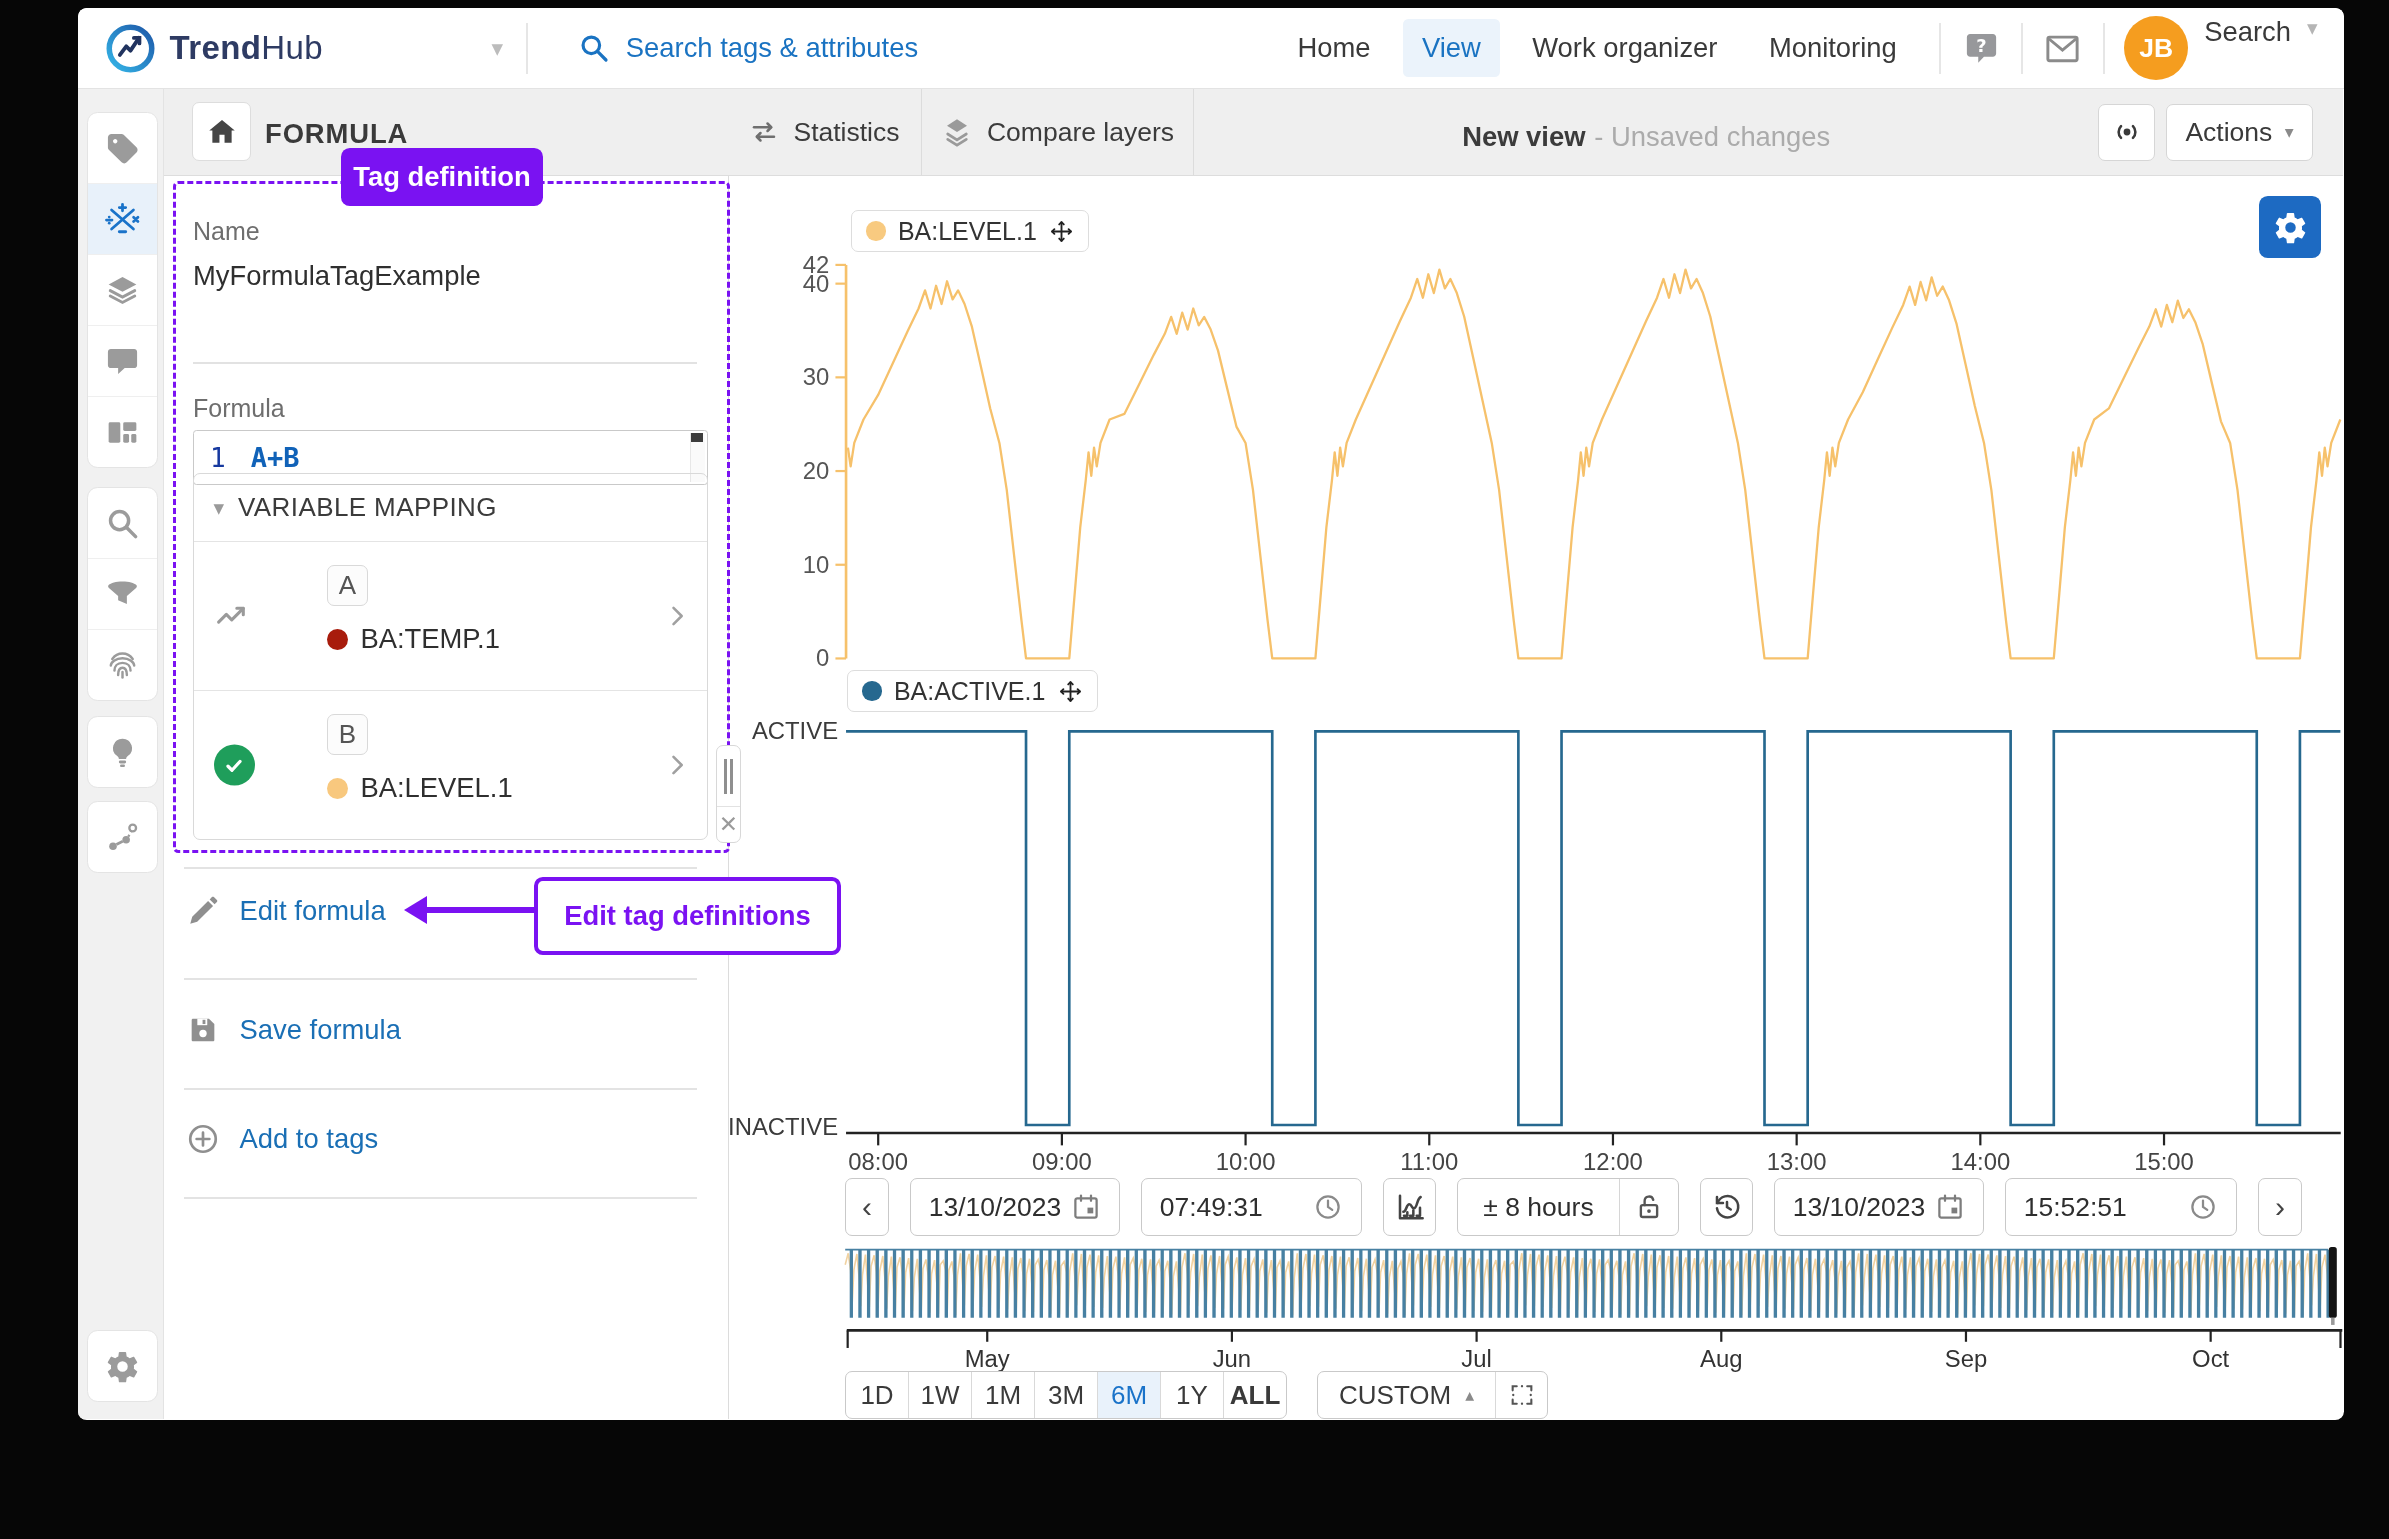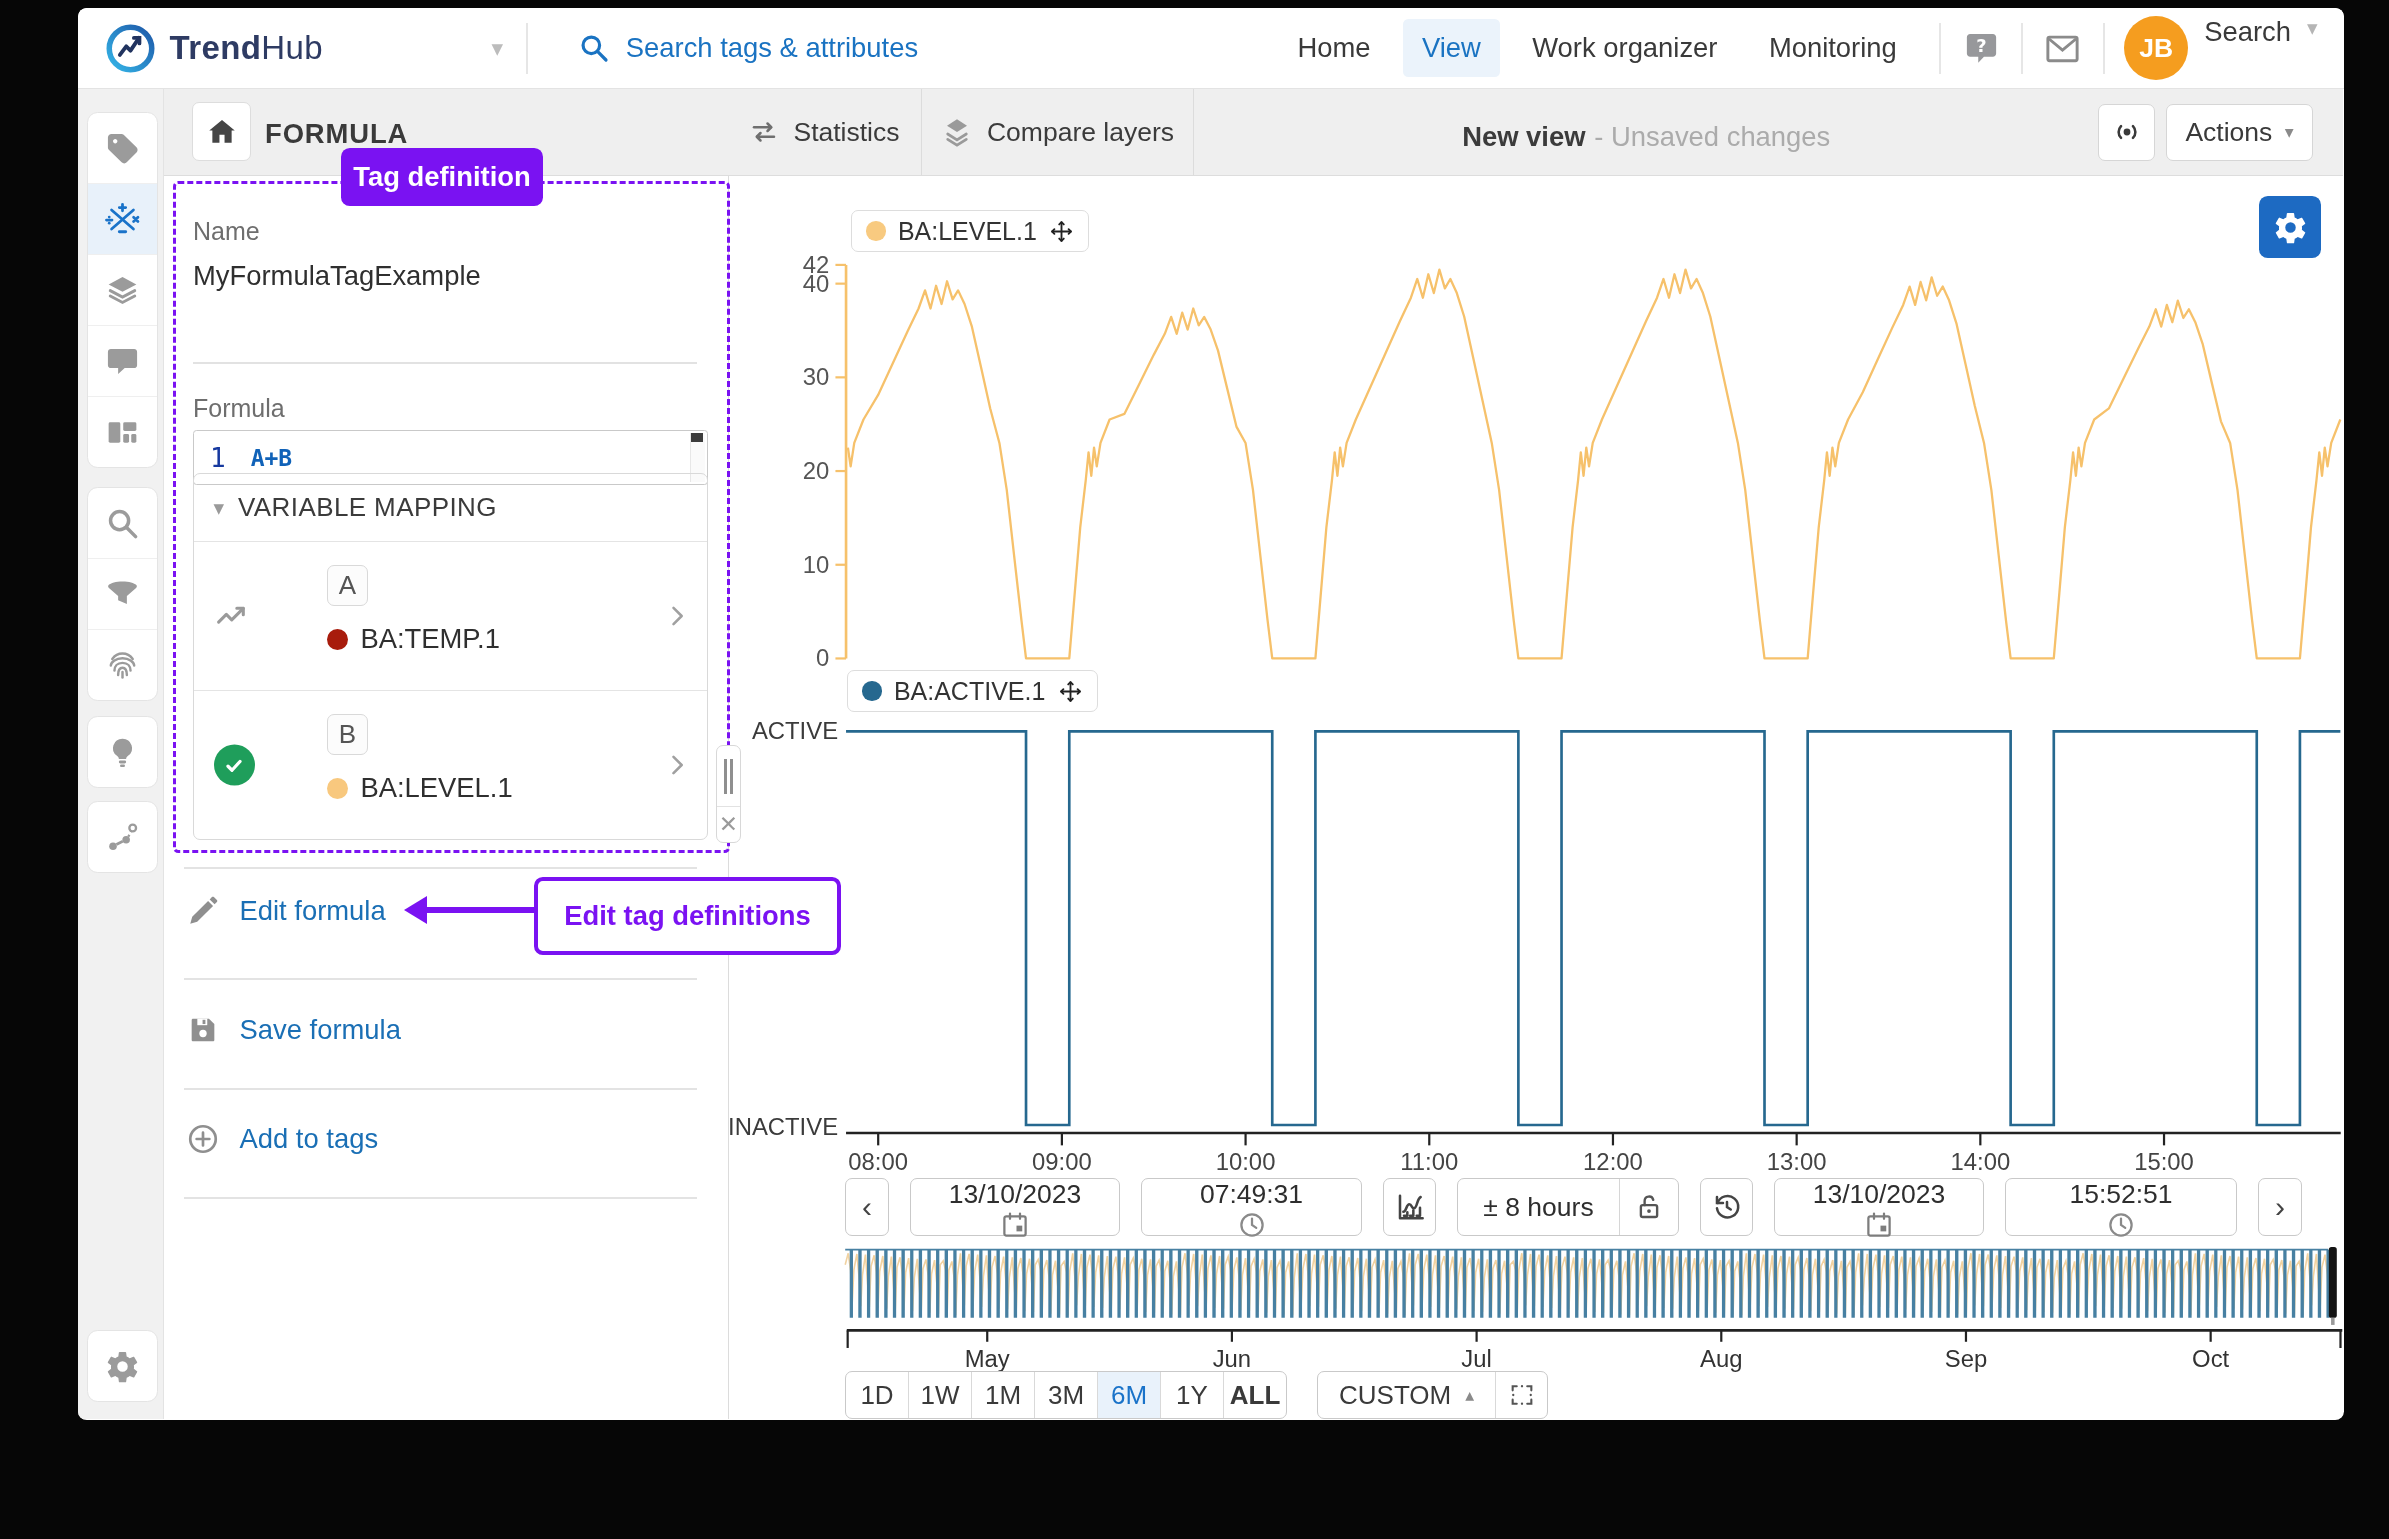--- a/index.html
+++ b/index.html
@@ -47,21 +47,21 @@
   .dashedbox{position:absolute;left:95px;top:173px;width:551px;height:666px;border:3.5px dashed #7a12f2;
              border-radius:5.3px;pointer-events:none;z-index:20;}
   .tagbadge{position:absolute;left:263px;top:140px;width:202px;height:58px;background:#7a12f2;color:#fff;
             font-size:27.4px;font-weight:bold;border-radius:8.8px;display:flex;align-items:center;justify-content:center;z-index:30;}
   .flabel{position:absolute;font-size:25px;color:#6e6e6e;}
   .fvalue{position:absolute;font-size:27.4px;color:#2f2f2f;}
   .hr{position:absolute;height:1.8px;background:#e2e2e2;}
   .codebox{position:absolute;left:115px;top:422px;width:515px;height:55px;border:1.8px solid #c9c9c9;border-radius:3.5px;
            box-sizing:border-box;display:flex;align-items:center;font-family:"DejaVu Sans Mono",monospace;}
   .lineno{font-size:26px;color:#16399f;margin-left:16px;}
-  .code{font-size:23px;font-weight:bold;color:#1062b8;margin-left:25px;}
+  .code{font-size:27px;font-weight:bold;color:#1062b8;margin-left:25px;}
   .codescroll{position:absolute;right:1.8px;top:1.8px;bottom:1.8px;width:14px;background:#fafafa;border-left:1.8px solid #e7e7e7;}
   .codethumb{position:absolute;right:1.8px;top:0px;width:12.4px;height:8.8px;background:#3c3c3c;}
   .vmcard{position:absolute;left:115px;top:465px;width:515px;height:367px;border:1.8px solid #d9d9d9;border-radius:7px;
           box-sizing:border-box;display:flex;flex-direction:column;}
   .vmheader{height:67px;display:flex;align-items:center;gap:14px;padding-left:19.5px;
             border-bottom:1.8px solid #e4e4e4;cursor:pointer;}
   .vmcaret{color:#9a9a9a;font-size:21px;}
   .vmtitle{font-size:26px;color:#3b3b3b;letter-spacing:0.4px;}
   .vmrow{flex:1;position:relative;cursor:pointer;}
   .vmrow + .vmrow{border-top:1.8px solid #e4e4e4;}
@@ -103,21 +103,21 @@
               display:flex;align-items:center;gap:12.4px;padding:0 14px;z-index:10;cursor:grab;box-sizing:border-box;}
   .legendchip .dot{width:19.5px;height:19.5px;}
   .legendchip .t{font-size:25px;color:#333;}
   .gearbtn{position:absolute;left:2181px;top:188px;width:62px;height:62px;background:#1d6ac2;border-radius:8.8px;
            display:flex;align-items:center;justify-content:center;color:#fff;cursor:pointer;z-index:10;}
   
   .controls{position:absolute;left:767px;top:1170px;height:58px;display:flex;gap:21px;align-items:center;}
   .tbtn{height:58px;border:1.8px solid #c9c9c9;border-radius:7px;background:#fff;display:flex;align-items:center;
         justify-content:center;font-size:26.5px;color:#2e2e2e;box-sizing:border-box;cursor:pointer;}
   .tbtn .icr{color:#7d7d7d;}
-  .spread{justify-content:space-between;padding:0 17.7px;flex-direction:column;}
+  .spread{justify-content:space-between;padding:0 17.7px;}
   .tgroup{height:58px;border:1.8px solid #c9c9c9;border-radius:7px;background:#fff;display:flex;box-sizing:border-box;overflow:hidden;}
   .tcell{display:flex;align-items:center;justify-content:center;font-size:26.5px;color:#2e2e2e;cursor:pointer;}
   .tcell + .tcell{border-left:1.8px solid #d6d6d6;}
   .chevtxt{font-size:30px;color:#444;}
   
   .ranges{position:absolute;left:767px;top:1363px;height:48px;display:flex;gap:30px;}
   .rgroup{display:flex;border:1.8px solid #c9c9c9;border-radius:7px;overflow:hidden;background:#fff;box-sizing:border-box;}
   .rbtn{width:62px;display:flex;align-items:center;justify-content:center;font-size:26px;color:#3a3a3a;
         border-right:1.8px solid #d9d9d9;cursor:pointer;}
   .rbtn:last-child{border-right:none;font-weight:bold;}

